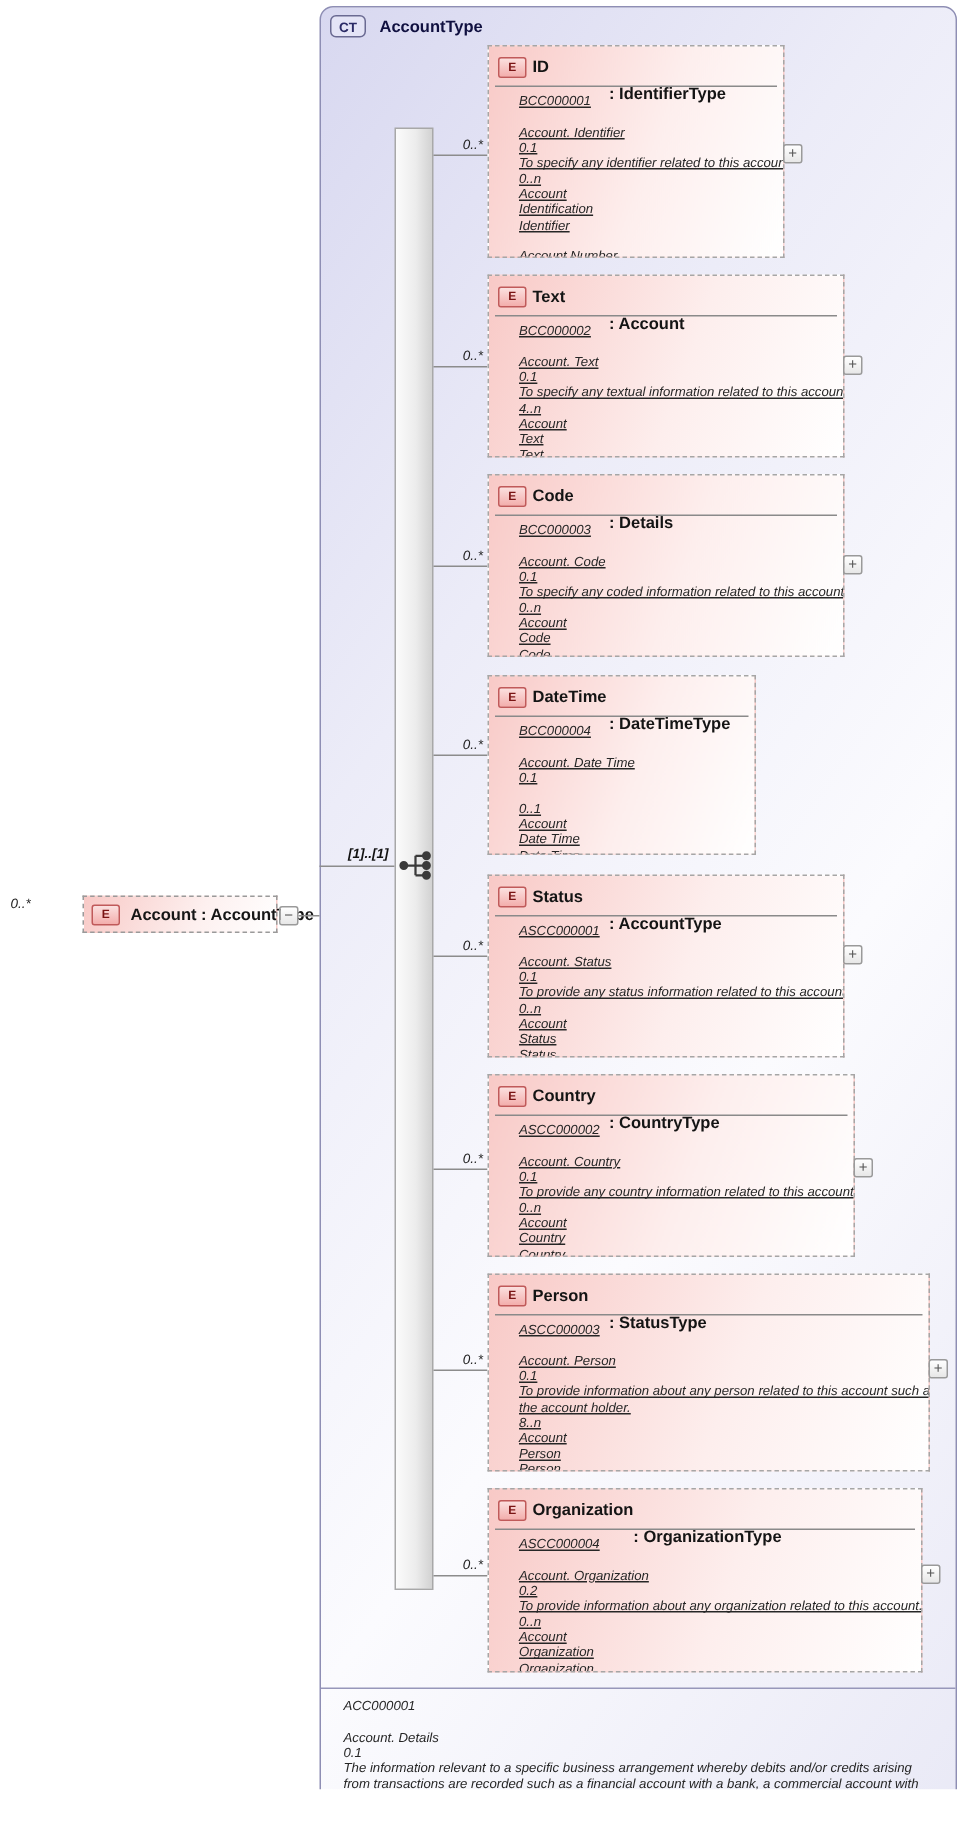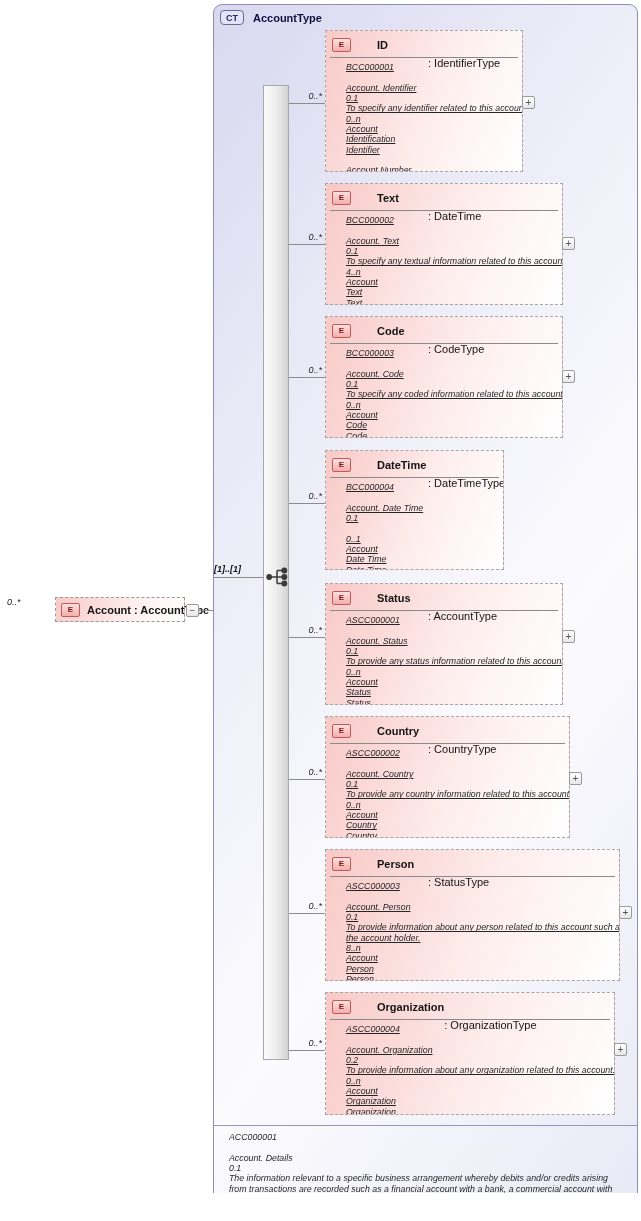--- a/index.html
+++ b/index.html
@@ -41,22 +41,22 @@
 
   .toggle{position:absolute;width:13px;height:13px;box-sizing:border-box;
           border:1px solid #9a9a9a;border-radius:2px;
           background:linear-gradient(#ffffff,#e7e7e7);
           font:10px/11px "Liberation Sans",sans-serif;text-align:center;color:#555;}
 
   
   .el-box{position:absolute;border:1px dashed #a6a6a6;box-sizing:border-box;overflow:hidden;
           background:linear-gradient(110deg,var(--element-fill-start,#f8c9c6) 0%,#fdeeed 55%,#ffffff 100%);}
   .el-head{display:flex;align-items:center;height:21px;padding:3px 4px 0 6px;}
-  .el-name{font-size:11px;font-weight:bold;color:#141414;min-width:51px;margin-left:26px;white-space:nowrap;}
-  .el-type{font-size:11px;font-weight:normal;color:#141414;white-space:nowrap;margin-top:36px;}
+  .el-name{font-size:11px;font-weight:bold;color:#141414;min-width:51px;margin-left:4px;white-space:nowrap;}
+  .el-type{font-size:11px;font-weight:bold;color:#141414;white-space:nowrap;margin-top:36px;}
   .el-sep{height:1px;background:#8a8a8a;margin:2px 4px 0 4px;}
   .el-body{padding:4px 6px 0 20px;font:italic 8.8px/10.35px "Liberation Sans",sans-serif;
            color:#262626;white-space:pre;text-decoration:underline;}
 
   
   .footer-sep{position:absolute;left:0;top:1120px;width:100%;height:1px;background:#9797ba;}
   .footer-text{position:absolute;left:15px;top:1127px;width:412px;
                font:italic 8.8px/10.35px "Liberation Sans",sans-serif;color:#262626;white-space:pre;}
 </style>
 </head>
@@ -74,21 +74,21 @@
 
 Account. Details
 0.1
 The information relevant to a specific business arrangement whereby debits and/or credits arising
 from transactions are recorded such as a financial account with a bank, a commercial account with
 a trading partner etc.
 Account</div>
   </div>
 
   <div class="hline" style="left:213px;top:577px;width:50px;"></div>
-  <div class="occurs-bold" style="left:214px;top:564px;width:34px;text-align:left;">[1]..[1]</div>
+  <div class="occurs-bold" style="left:225px;top:564px;width:34px;text-align:right;">[1]..[1]</div>
 
   <div class="seq-bar"></div>
   <svg class="seq-icon" width="26" height="20" viewBox="0 0 26 20">
     <g stroke="#3a3a3a" stroke-width="1.5" fill="#3a3a3a">
       <line x1="3" y1="10" x2="11" y2="10"></line>
       <line x1="11" y1="3.5" x2="11" y2="16.5"></line>
       <line x1="11" y1="3.5" x2="17" y2="3.5"></line>
       <line x1="11" y1="10" x2="17" y2="10"></line>
       <line x1="11" y1="16.5" x2="17" y2="16.5"></line>
       <circle cx="3.2" cy="10" r="2.2"></circle>
@@ -128,41 +128,41 @@
 
 Account Number</div>
       </div>
       <div class="toggle" style="left: 522px; top: 96px; position: absolute;">+</div>
       <div class="hline" style="left: 289px; top: 244px; width: 36px; position: absolute;"></div>
       <div class="occurs" style="left: 283px; top: 232px; width: 39px; text-align: right; position: absolute;">0..*</div>
       <div class="el-box" style="left: 325px; top: 183px; width: 238px; height: 122px; position: absolute;">
         <div class="el-head">
           <div class="e-badge" style="display: inline-flex;">E</div>
           <div class="el-name">Text</div>
-          <div class="el-type">: DateTime</div>
+          <div class="el-type">: Account</div>
         </div>
         <div class="el-sep"></div>
         <div class="el-body">BCC000002
 
 Account. Text
 0.1
 To specify any textual information related to this account.
 4..n
 Account
 Text
 Text</div>
       </div>
       <div class="toggle" style="left: 562px; top: 237px; position: absolute;">+</div>
       <div class="hline" style="left: 289px; top: 377px; width: 36px; position: absolute;"></div>
       <div class="occurs" style="left: 283px; top: 365px; width: 39px; text-align: right; position: absolute;">0..*</div>
       <div class="el-box" style="left: 325px; top: 316px; width: 238px; height: 122px; position: absolute;">
         <div class="el-head">
           <div class="e-badge" style="display: inline-flex;">E</div>
           <div class="el-name">Code</div>
-          <div class="el-type">: CodeType</div>
+          <div class="el-type">: Details</div>
         </div>
         <div class="el-sep"></div>
         <div class="el-body">BCC000003
 
 Account. Code
 0.1
 To specify any coded information related to this account.
 0..n
 Account
 Code

